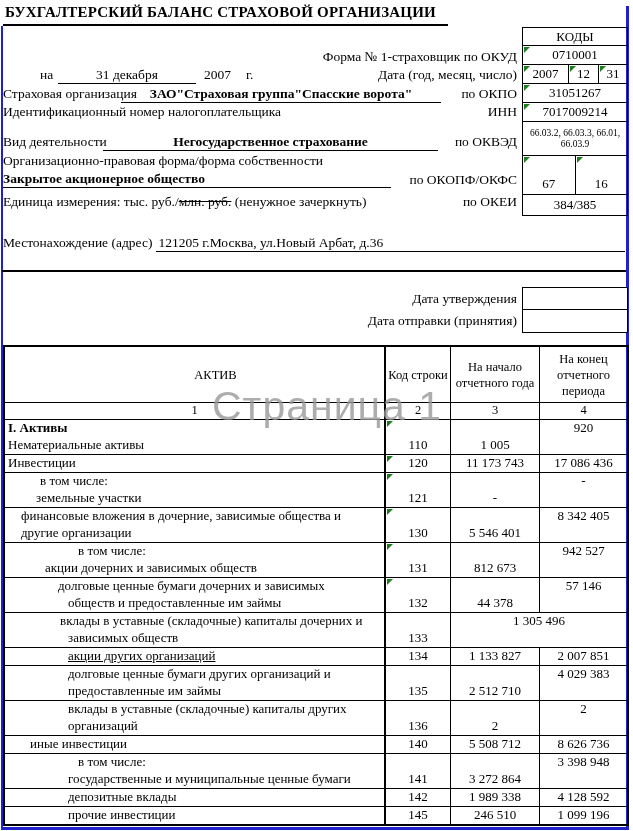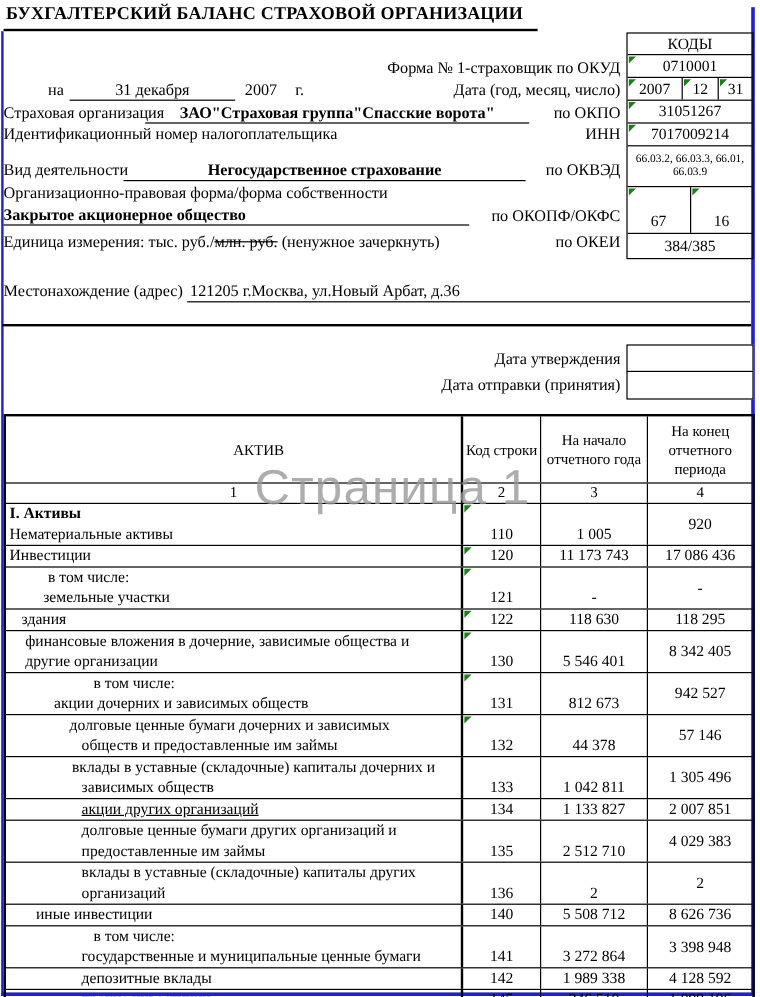--- a/index.html
+++ b/index.html
@@ -34,21 +34,21 @@
 
   
   .tbl{position:absolute;left:3px;top:345px;width:622px;border:2px solid #000;font-size:13px;}
   .trow{display:flex;border-top:1px solid #000;}
   .trow:first-child{border-top:none;}
   .c{position:relative;box-sizing:border-box;}
   .c-lab{width:379px;display:flex;flex-direction:column;justify-content:space-between;padding:0 0 1px 0;}
   .c-lab div{line-height:16.5px;white-space:nowrap;overflow:hidden;}
   .c-code{width:66px;border-left:2px solid #000;display:flex;align-items:flex-end;justify-content:center;padding-bottom:1px;}
   .c-v1{width:89px;border-left:1px solid #000;display:flex;align-items:flex-end;justify-content:center;padding-bottom:1px;}
-  .c-v2{flex:1;border-left:1px solid #000;display:flex;align-items:center;justify-content:center;padding-bottom:1px;}
+  .c-v2{flex:1;border-left:1px solid #000;display:flex;align-items:flex-start;justify-content:center;padding-bottom:1px;}
   .hrow{height:55px;}
   .hrow .hc{display:flex;align-items:center;justify-content:center;text-align:center;
             font-size:12.5px;line-height:16px;padding:1px 2px;}
   .numrow{height:16px;border-bottom:1px solid #000;}
   .numrow .c{display:flex;align-items:center;justify-content:center;font-size:12.5px;}
 
   .watermark{position:absolute;left:212px;top:383px;font-family:"Liberation Sans",sans-serif;
              font-size:41px;color:#999;opacity:.8;letter-spacing:1px;z-index:5;pointer-events:none;}
   s{text-decoration:line-through;}
 </style>
@@ -212,35 +212,20 @@
             <i class="tri"></i>
             <span>121</span>
           </div>
           <div class="c c-v1">
             <span>-</span>
           </div>
           <div class="c c-v2">
             <span>-</span>
           </div>
         </div>
-        <div class="trow" style="height: 17px;">
-          <div class="c c-lab">
-            <div style="padding-left: 13px;">здания</div>
-          </div>
-          <div class="c c-code">
-            <i class="tri"></i>
-            <span>122</span>
-          </div>
-          <div class="c c-v1">
-            <span>118 630</span>
-          </div>
-          <div class="c c-v2">
-            <span>118 295</span>
-          </div>
-        </div>
         <div class="trow" style="height: 34px;">
           <div class="c c-lab">
             <div style="padding-left: 16px;">финансовые вложения в дочерние, зависимые общества и</div>
             <div style="padding-left: 16px;">другие организации</div>
           </div>
           <div class="c c-code">
             <i class="tri"></i>
             <span>130</span>
           </div>
           <div class="c c-v1">
@@ -283,23 +268,20 @@
           </div>
         </div>
         <div class="trow" style="height: 34px;">
           <div class="c c-lab">
             <div style="padding-left: 55px;">вклады в уставные (складочные) капиталы дочерних и</div>
             <div style="padding-left: 63px;">зависимых обществ</div>
           </div>
           <div class="c c-code">
             <span>133</span>
           </div>
-          <div class="c c-v1">
-            <span>1 042 811</span>
-          </div>
           <div class="c c-v2">
             <span>1 305 496</span>
           </div>
         </div>
         <div class="trow" style="height: 17px;">
           <div class="c c-lab">
             <div style="padding-left: 63px; text-decoration: underline;">акции других организаций</div>
           </div>
           <div class="c c-code">
             <span>134</span>

